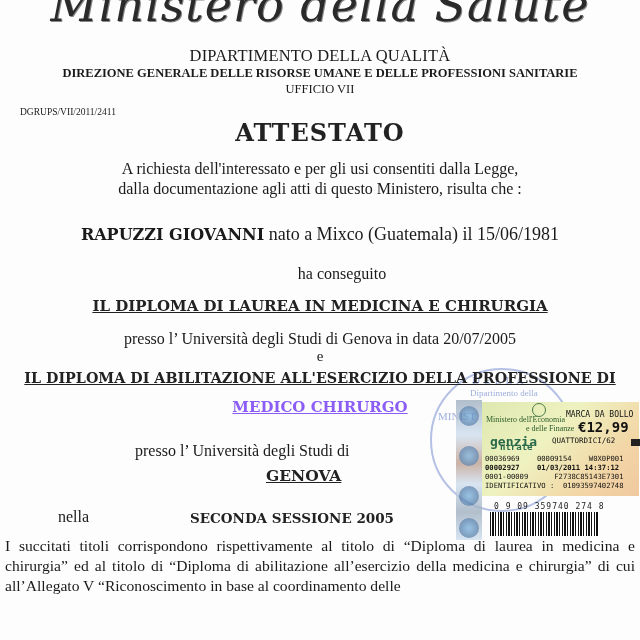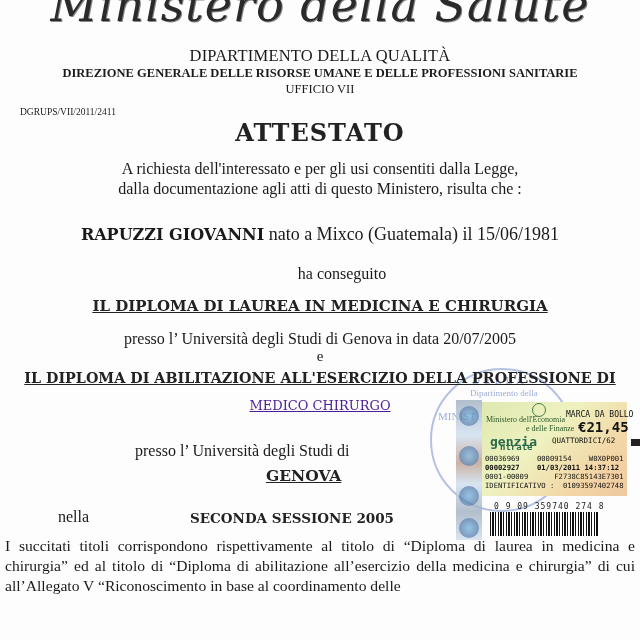--- a/index.html
+++ b/index.html
@@ -32,22 +32,22 @@
       top: 297px; font-family: "DejaVu Serif", serif; font-weight: bold;
       font-size: 15px; text-decoration: underline; color: #222;
     }
     .presso1 { top: 330px; font-size: 16px; }
     .e { top: 348px; font-size: 15px; }
     .deg2 {
       top: 370px; left: 0; font-family: "DejaVu Serif", serif; font-weight: bold;
       font-size: 14.3px; text-decoration: underline; color: #222;
     }
     .deg2b {
-      top: 398px; font-family: "DejaVu Serif", serif; font-weight: normal;
-      font-size: 13px; text-decoration: underline; color: #4c1d95;
+      top: 398px; font-family: "DejaVu Serif", serif; font-weight: bold;
+      font-size: 15px; text-decoration: underline; color: #8b5cf6;
     }
     .presso2 { top: 442px; left: 135px; font-size: 16px; }
     .city {
       top: 466px; left: 266px; font-family: "DejaVu Serif", serif; font-weight: bold;
       font-size: 15.5px; text-decoration: underline; color: #222; text-align: right;
     }
     .nella { top: 508px; left: 58px; font-size: 16px; }
     .sess {
       top: 510px; left: 190px; font-family: "DejaVu Serif", serif; font-weight: bold;
       font-size: 13.5px; color: #222;
@@ -64,21 +64,21 @@
     }
     .stamp-circle .ring-text { position: absolute; left: 40px; top: 4px; letter-spacing: 4px; font-size: 11px; }
     .stamp-circle .ring-left { position: absolute; left: 6px; top: 40px; font-size: 11px; line-height: 13px; width: 10px; }
     .holo-strip {
       position: absolute; left: 456px; top: 400px; width: 26px; height: 140px;
       background: linear-gradient(180deg, #9ab 0%, #cde 25%, #b98 45%, #cde 60%, #9ab 80%, #cde 100%);
       opacity: 0.75;
     }
     .holo-dot { position: absolute; left: 3px; width: 20px; height: 20px; border-radius: 50%; background: radial-gradient(#6ad, #247); opacity: 0.8; }
     .marca {
-      position: absolute; left: 482px; top: 402px; width: 145px; height: 94px;
+      position: absolute; left: 482px; top: 402px; width: 157px; height: 94px;
       background: linear-gradient(135deg, #dfe8b0 0%, #eef2c0 40%, #f3d6a6 75%, #f0c8a0 100%);
       font-family: "DejaVu Sans Mono", monospace; color: #111;
     }
     .marca .min { position: absolute; left: 4px; top: 13px; font-family: "Liberation Serif", serif; font-size: 8px; color: #2a5a2a; }
     .marca .min2 { position: absolute; left: 16px; top: 22px; font-family: "Liberation Serif", serif; font-size: 8px; color: #2a5a2a; padding-left: 28px; }
     .marca .ente { position: absolute; left: 8px; top: 32px; font-size: 13px; color: #2a6a4a; font-weight: bold; }
     .marca .ente2 { position: absolute; left: 18px; top: 40px; font-size: 9px; color: #2a6a4a; font-weight: bold; }
     .marca .emblem { position: absolute; left: 50px; top: 1px; width: 12px; height: 12px; border-radius: 50%; border: 1px solid #4a7a4a; }
     .marca .label { position: absolute; left: 84px; top: 8px; font-size: 8px; }
     .marca .amount { position: absolute; left: 96px; top: 17px; font-size: 14px; font-weight: bold; }
@@ -133,21 +133,21 @@
   <div class="holo-dot" style="top:118px"></div>
 </div>
 
 <div class="marca">
   <div class="emblem"></div>
   <span class="min abs">Ministero dell'Economia</span>
   <span class="min2 abs">e delle Finanze</span>
   <span class="ente abs">genzia</span>
   <span class="ente2 abs">ntrate</span>
   <span class="label abs">MARCA DA BOLLO</span>
-  <span class="amount abs">€21,45</span>
+  <span class="amount abs">€12,99</span>
   <span class="words abs">QUATTORDICI/62</span>
   <span class="r" style="top:52px">00036969    00009154    W0X0P001</span>
   <span class="r" style="top:61px;font-weight:bold">00002927    01/03/2011 14:37:12</span>
   <span class="r" style="top:70px">0001-00009      F2738C85143E7301</span>
   <span class="r" style="top:79px">IDENTIFICATIVO :  01093597402748</span>
 </div>
 <div class="barcode-num">0 9 09 359740 274 8</div>
 <div class="barcode"></div>
 <div class="side-mark"></div>
 

